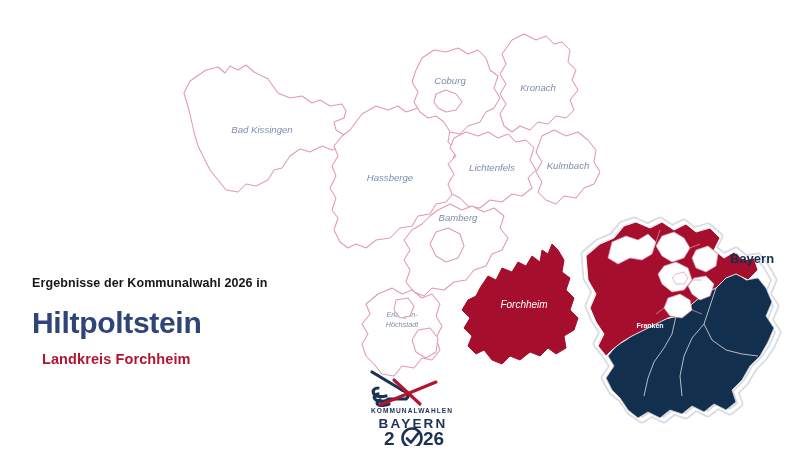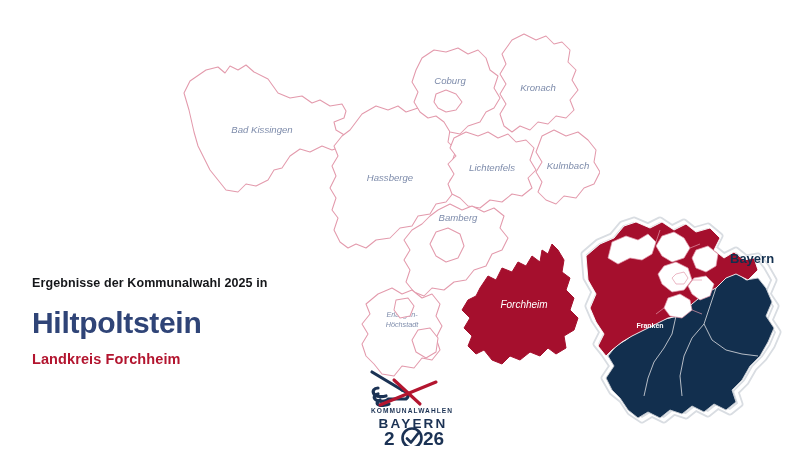--- a/index.html
+++ b/index.html
@@ -40,21 +40,21 @@
     letter-spacing: -0.3px;
     line-height: 1.05;
     margin: 16px 0 12px 0;
   }
   #subline {
     font-size: 14.5px;
     font-weight: bold;
     color: #b3152f;
     letter-spacing: 0.1px;
     line-height: 1.2;
-    margin: 0;
+    margin: 10px;
   }
 
   
   #district-map {
     position: absolute;
     left: 150px;
     top: 18px;
     width: 450px;
     height: 390px;
   }
@@ -247,18 +247,18 @@
       <text class="logo-text-year" x="26" y="87">2</text>
       <g>
         <circle class="logo-check-ring" cx="54" cy="80" r="9.5"></circle>
         <path class="logo-check-mark" d="M49,80.5 L53,84.5 L60,75.5"></path>
       </g>
       <text class="logo-text-year" x="65" y="87">26</text>
     </svg>
   </div>
 
   <div id="title-block">
-    <p id="kicker">Ergebnisse der Kommunalwahl 2025 in</p>
+    <p id="kicker">Ergebnisse der Kommunalwahl 2026 in</p>
     <h1 id="headline">Hiltpoltstein</h1>
     <p id="subline">Landkreis Forchheim</p>
   </div>
 
 </div>
 
 </body></html>

